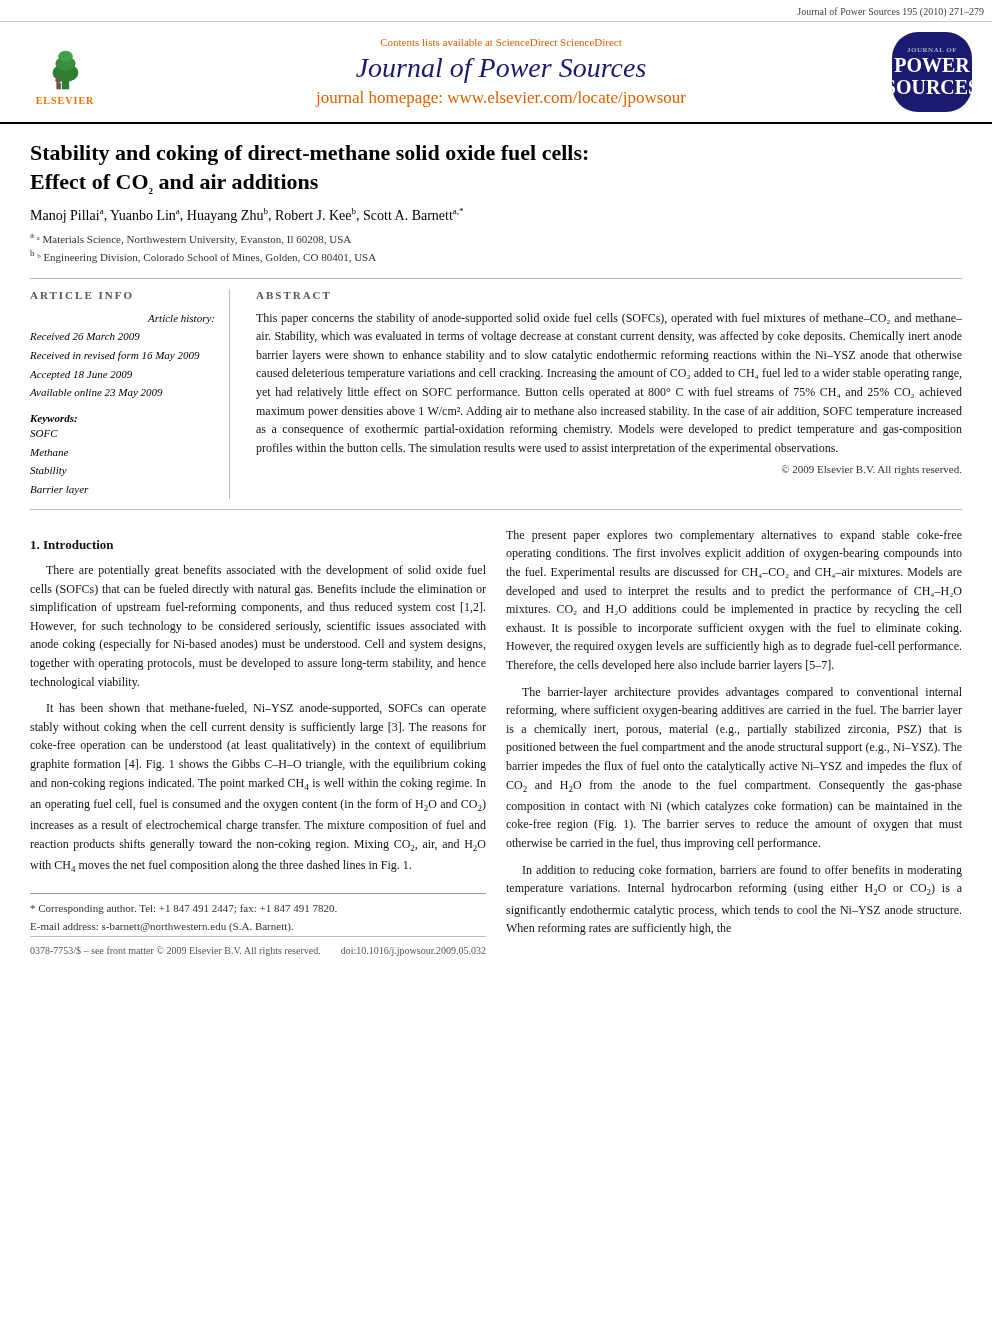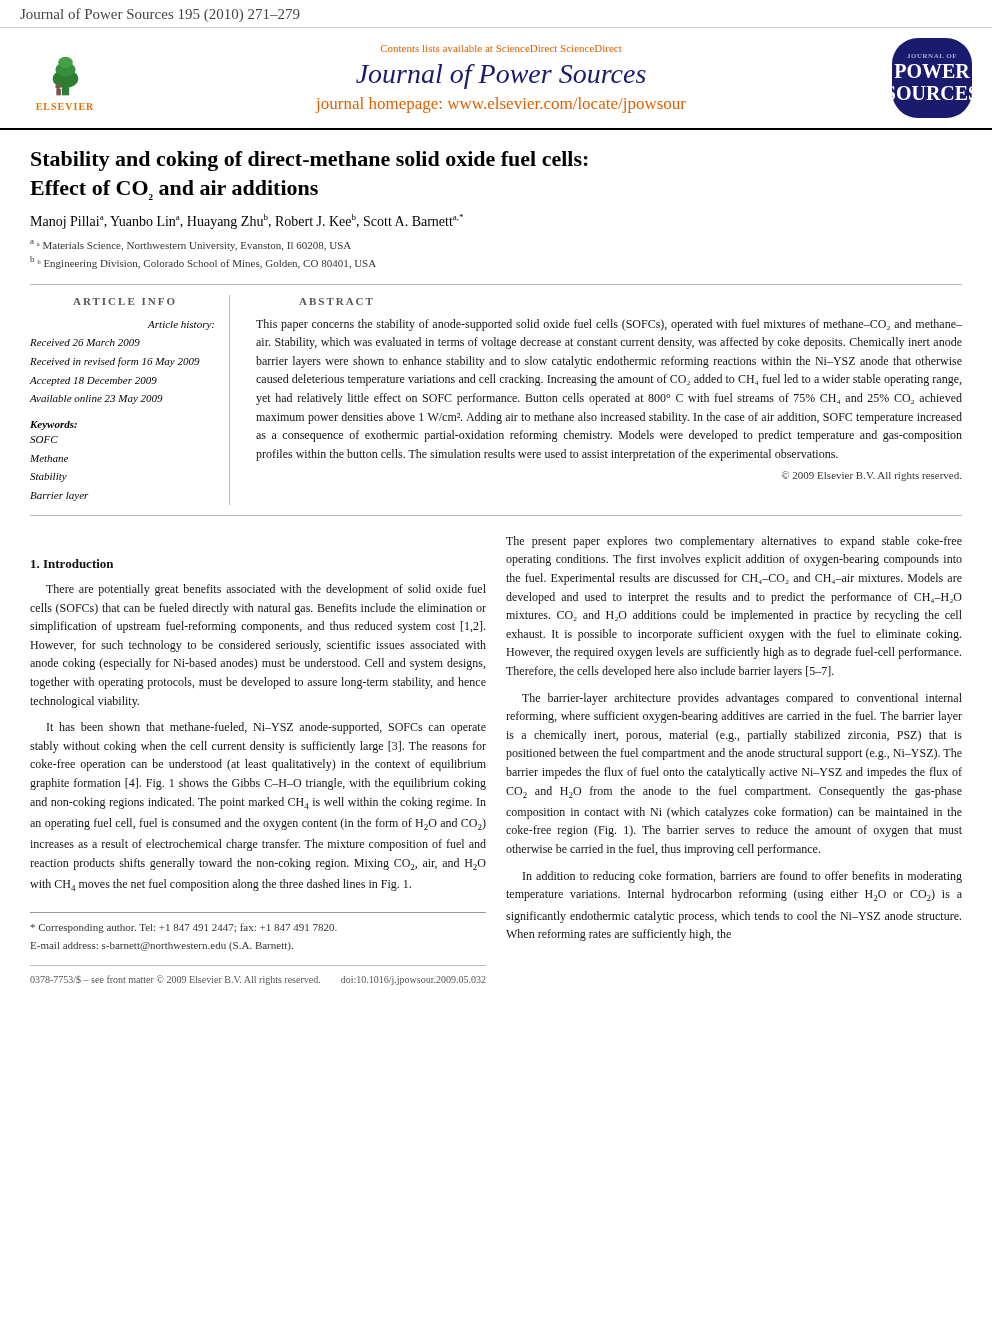--- a/index.html
+++ b/index.html
@@ -14,23 +14,23 @@
 
     .page-container {
       width: 992px;
       min-height: 1323px;
       background: #fff;
       padding: 0;
     }
 
     
     .top-bar {
-      text-align: left;
-      padding: 6px 28px 4px 20px;
-      font-size: 15px;
+      text-align: right;
+      padding: 6px 8px 4px 20px;
+      font-size: 10px;
       color: #444;
       border-bottom: 1px solid #ccc;
     }
 
     
     .journal-header {
       display: flex;
       align-items: center;
       padding: 10px 20px;
       border-bottom: 2px solid #000;
@@ -172,21 +172,20 @@
       padding-left: 6px;
     }
 
     .col-heading {
       font-size: 11px;
       letter-spacing: 2px;
       text-transform: uppercase;
       font-weight: bold;
       color: #555;
       margin-bottom: 8px;
-      margin-left: 43px;
     }
 
     .article-history {
       font-size: 11px;
       font-style: italic;
       line-height: 1.7;
       margin-bottom: 10px;
     }
 
     .keywords-section {
@@ -238,21 +237,21 @@
       font-size: 12px;
       line-height: 1.55;
       text-align: justify;
       color: #111;
     }
 
     .section-heading {
       font-size: 13px;
       font-weight: bold;
       margin-bottom: 6px;
-      margin-top: 22px;
+      margin-top: 9px;
     }
 
     .body-paragraph {
       margin-bottom: 8px;
       text-indent: 16px;
     }
 
     .body-paragraph-noindent {
       margin-bottom: 8px;
     }
@@ -265,21 +264,20 @@
     }
 
     .footnote-line {
       font-size: 11px;
       line-height: 1.6;
       color: #333;
     }
 
     .bottom-bar {
       border-top: 1px solid #bbb;
-      margin-top: 10px;
       padding-top: 6px;
       font-size: 10px;
       color: #555;
       display: flex;
       justify-content: space-between;
     }
 
     sup {
       font-size: 9px;
     }
@@ -352,21 +350,21 @@
 
     <div class="info-abstract-row">
 
       <div class="article-info-col">
         <div class="col-heading">ARTICLE INFO</div>
 
         <div class="article-history">
           <div style="font-weight:normal;text-align:right;">Article history:</div>
           <div>Received 26 March 2009</div>
           <div>Received in revised form 16 May 2009</div>
-          <div>Accepted 18 December 2009</div>
+          <div>Accepted 18 June 2009</div>
           <div>Available online 23 May 2009</div>
         </div>
 
         <div class="keywords-section">
           <div class="keywords-label">Keywords:</div>
           <div class="keywords-list">
             <div>SOFC</div>
             <div>Methane</div>
             <div>Stability</div>
             <div>Barrier layer</div>

